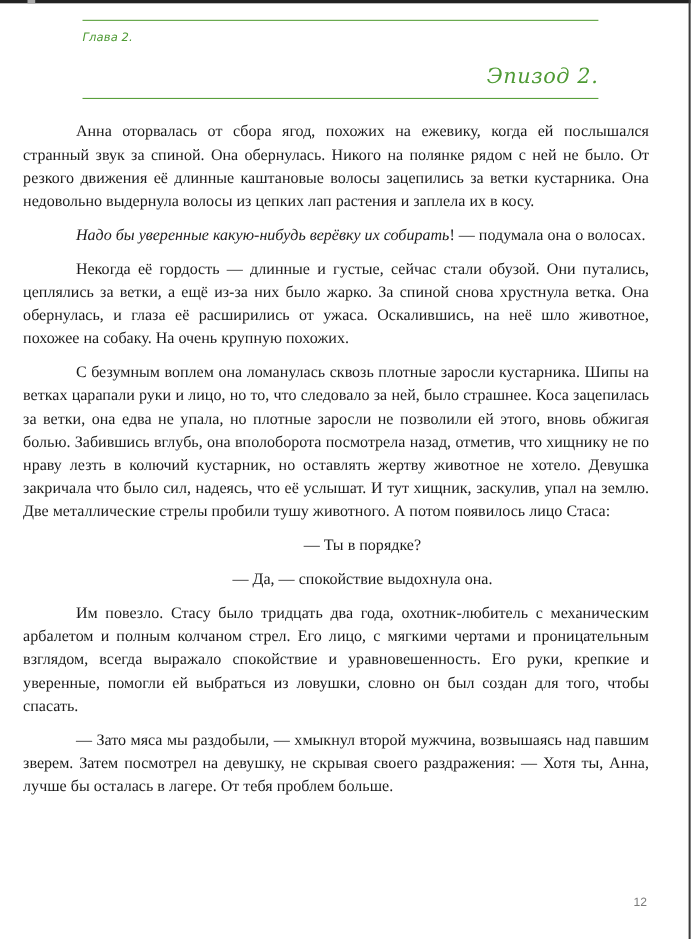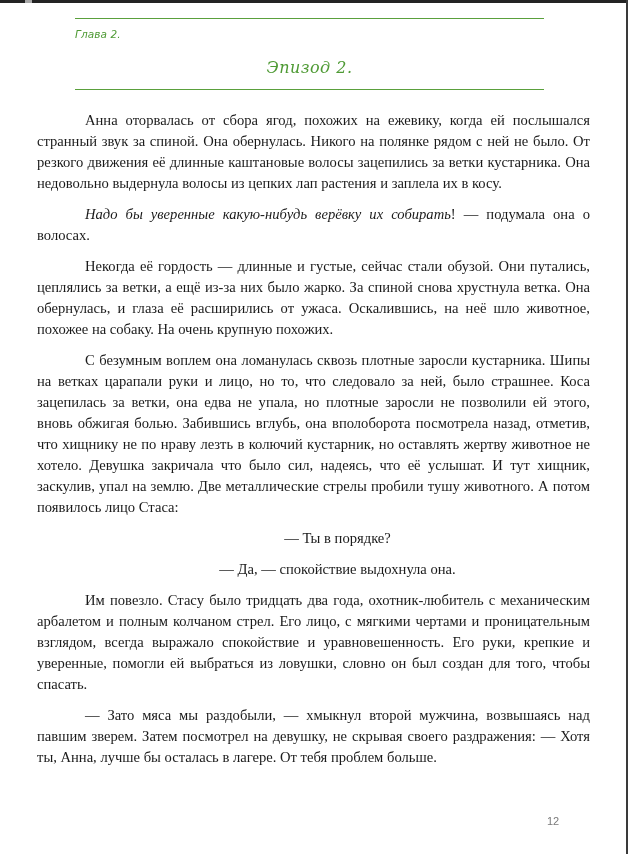--- a/index.html
+++ b/index.html
@@ -31,43 +31,43 @@
     position: absolute; left: 75px; width: 469px; top: 28px;
     text-align: left;
     font-family: "DejaVu Sans", sans-serif;
     font-style: italic;
     font-size: 10.5px;
     color: #4e9a34;
     letter-spacing: 0.1px;
   }
   .episode {
     position: absolute; left: 75px; width: 469px; top: 58px;
-    text-align: center;
+    text-align: right;
     font-family: "DejaVu Serif", serif;
     font-style: italic;
-    font-size: 16px;
+    font-size: 19px;
     color: #4e9a34;
     font-weight: normal;
     letter-spacing: 0.5px;
   }
   .body-text {
     position: absolute; left: 20px; top: 110px; width: 570px;
     font-size: 14.6px;
     line-height: 21px;
     color: #1a1a1a;
   }
   .body-text p {
-    margin: 0 0 10px 17px;
+    margin: 0 0 10px 1px;
     text-indent: 48px;
     text-align: justify;
   }
   .body-text p.short { text-align: center; }
   .body-text em { font-style: italic; }
   .page-number {
-    position: absolute; left: 547px; top: 815px;
+    position: absolute; left: 576px; top: 815px;
     font-family: "Liberation Sans", sans-serif;
     font-size: 11px;
     color: #7a7a7a;
   }
 </style>
 </head>
 <body>
 
 <div class="topbar">
   <div class="tab"></div>

